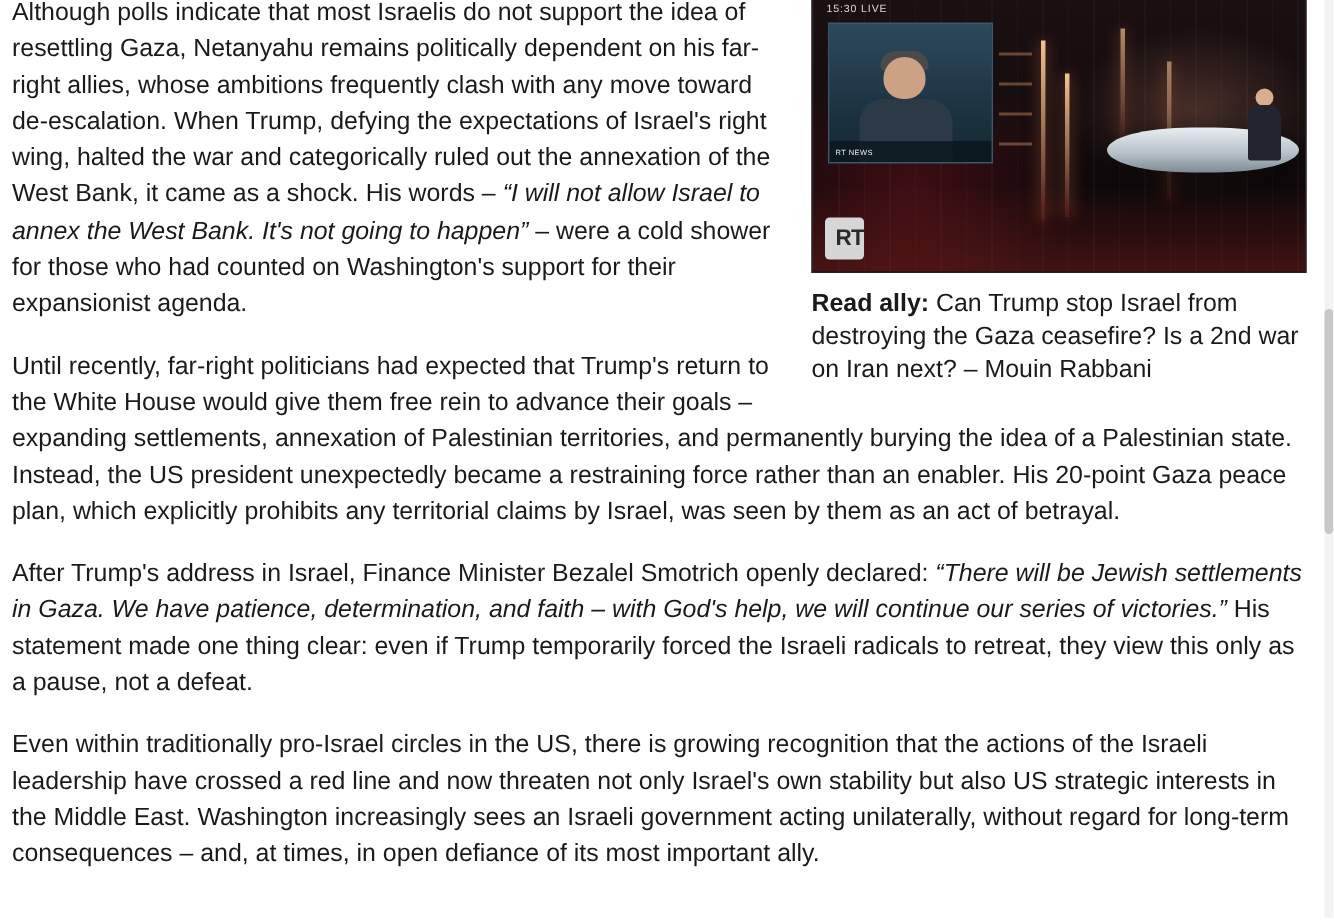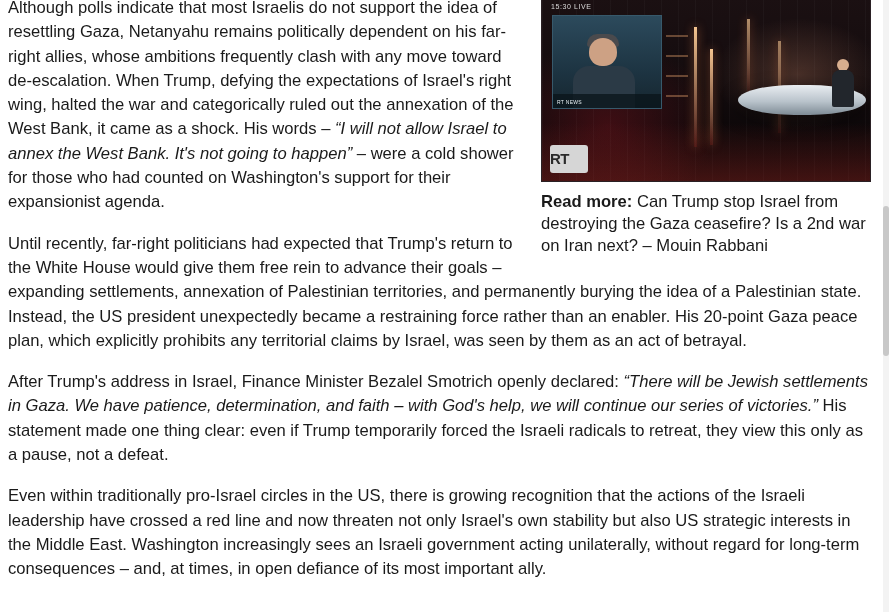--- a/index.html
+++ b/index.html
@@ -181,29 +181,29 @@
     top: 6px;
     font-size: 7px;
     letter-spacing: 0.6px;
     color: #e8e8e8;
     opacity: 0.92;
   }
   .rt-logo {
     position: absolute;
     left: 8px;
     bottom: 8px;
-    width: 38px;
+    width: 26px;
     height: 28px;
     background: #d6d6d6;
     border-radius: 3px;
     color: #2a2a2a;
     font-weight: bold;
     font-size: 15px;
     line-height: 28px;
-    text-align: left;
+    text-align: right;
     letter-spacing: -0.5px;
   }
   .caption {
     margin-top: 9px;
     font-size: 16.6px;
     line-height: 1.32;
     color: #1a1a1a;
   }
   .caption b {
     font-weight: bold;
@@ -267,21 +267,21 @@
         <div class="head"></div>
         <div class="body"></div>
         <div class="lower"></div>
         <div class="ticker">RT NEWS</div>
       </div>
       <div class="floor-glow"></div>
       <div class="channel-tag">15:30 LIVE</div>
       <div class="rt-logo">RT</div>
     </div>
     <div class="caption">
-      <b>Read more:</b>
+      <b>Read ally:</b>
       <a href="#">Can Trump stop Israel from destroying the Gaza ceasefire? Is a 2nd war on Iran next? – Mouin Rabbani</a>
     </div>
   </div>
 
   <div class="article" id="article-body">
       <p class="first"><span>Although polls indicate that most Israelis do not support the idea of resettling Gaza, Netanyahu remains politically dependent on his far-right allies, whose ambitions frequently clash with any move toward de-escalation. When Trump, defying the expectations of Israel's right wing, halted the war and categorically ruled out the annexation of the West Bank, it came as a shock. His words – </span><span class="quote">“I will not allow Israel to annex the West Bank. It's not going to happen”</span><span> – were a cold shower for those who had counted on Washington's support for their expansionist agenda.</span></p>
       <p><span>Until recently, far-right politicians had expected that Trump's return to the White House would give them free rein to advance their goals – expanding settlements, annexation of Palestinian territories, and permanently burying the idea of a Palestinian state. Instead, the US president unexpectedly became a restraining force rather than an enabler. His 20-point Gaza peace plan, which explicitly prohibits any territorial claims by Israel, was seen by them as an act of betrayal.</span></p>
       <p><span>After Trump's address in Israel, Finance Minister Bezalel Smotrich openly declared: </span><span class="quote">“There will be Jewish settlements in Gaza. We have patience, determination, and faith – with God's help, we will continue our series of victories.”</span><span> His statement made one thing clear: even if Trump temporarily forced the Israeli radicals to retreat, they view this only as a pause, not a defeat.</span></p>
       <p><span>Even within traditionally pro-Israel circles in the US, there is growing recognition that the actions of the Israeli leadership have crossed a red line and now threaten not only Israel's own stability but also US strategic interests in the Middle East. Washington increasingly sees an Israeli government acting unilaterally, without regard for long-term consequences – and, at times, in open defiance of its most important ally.</span></p>
     </div>

